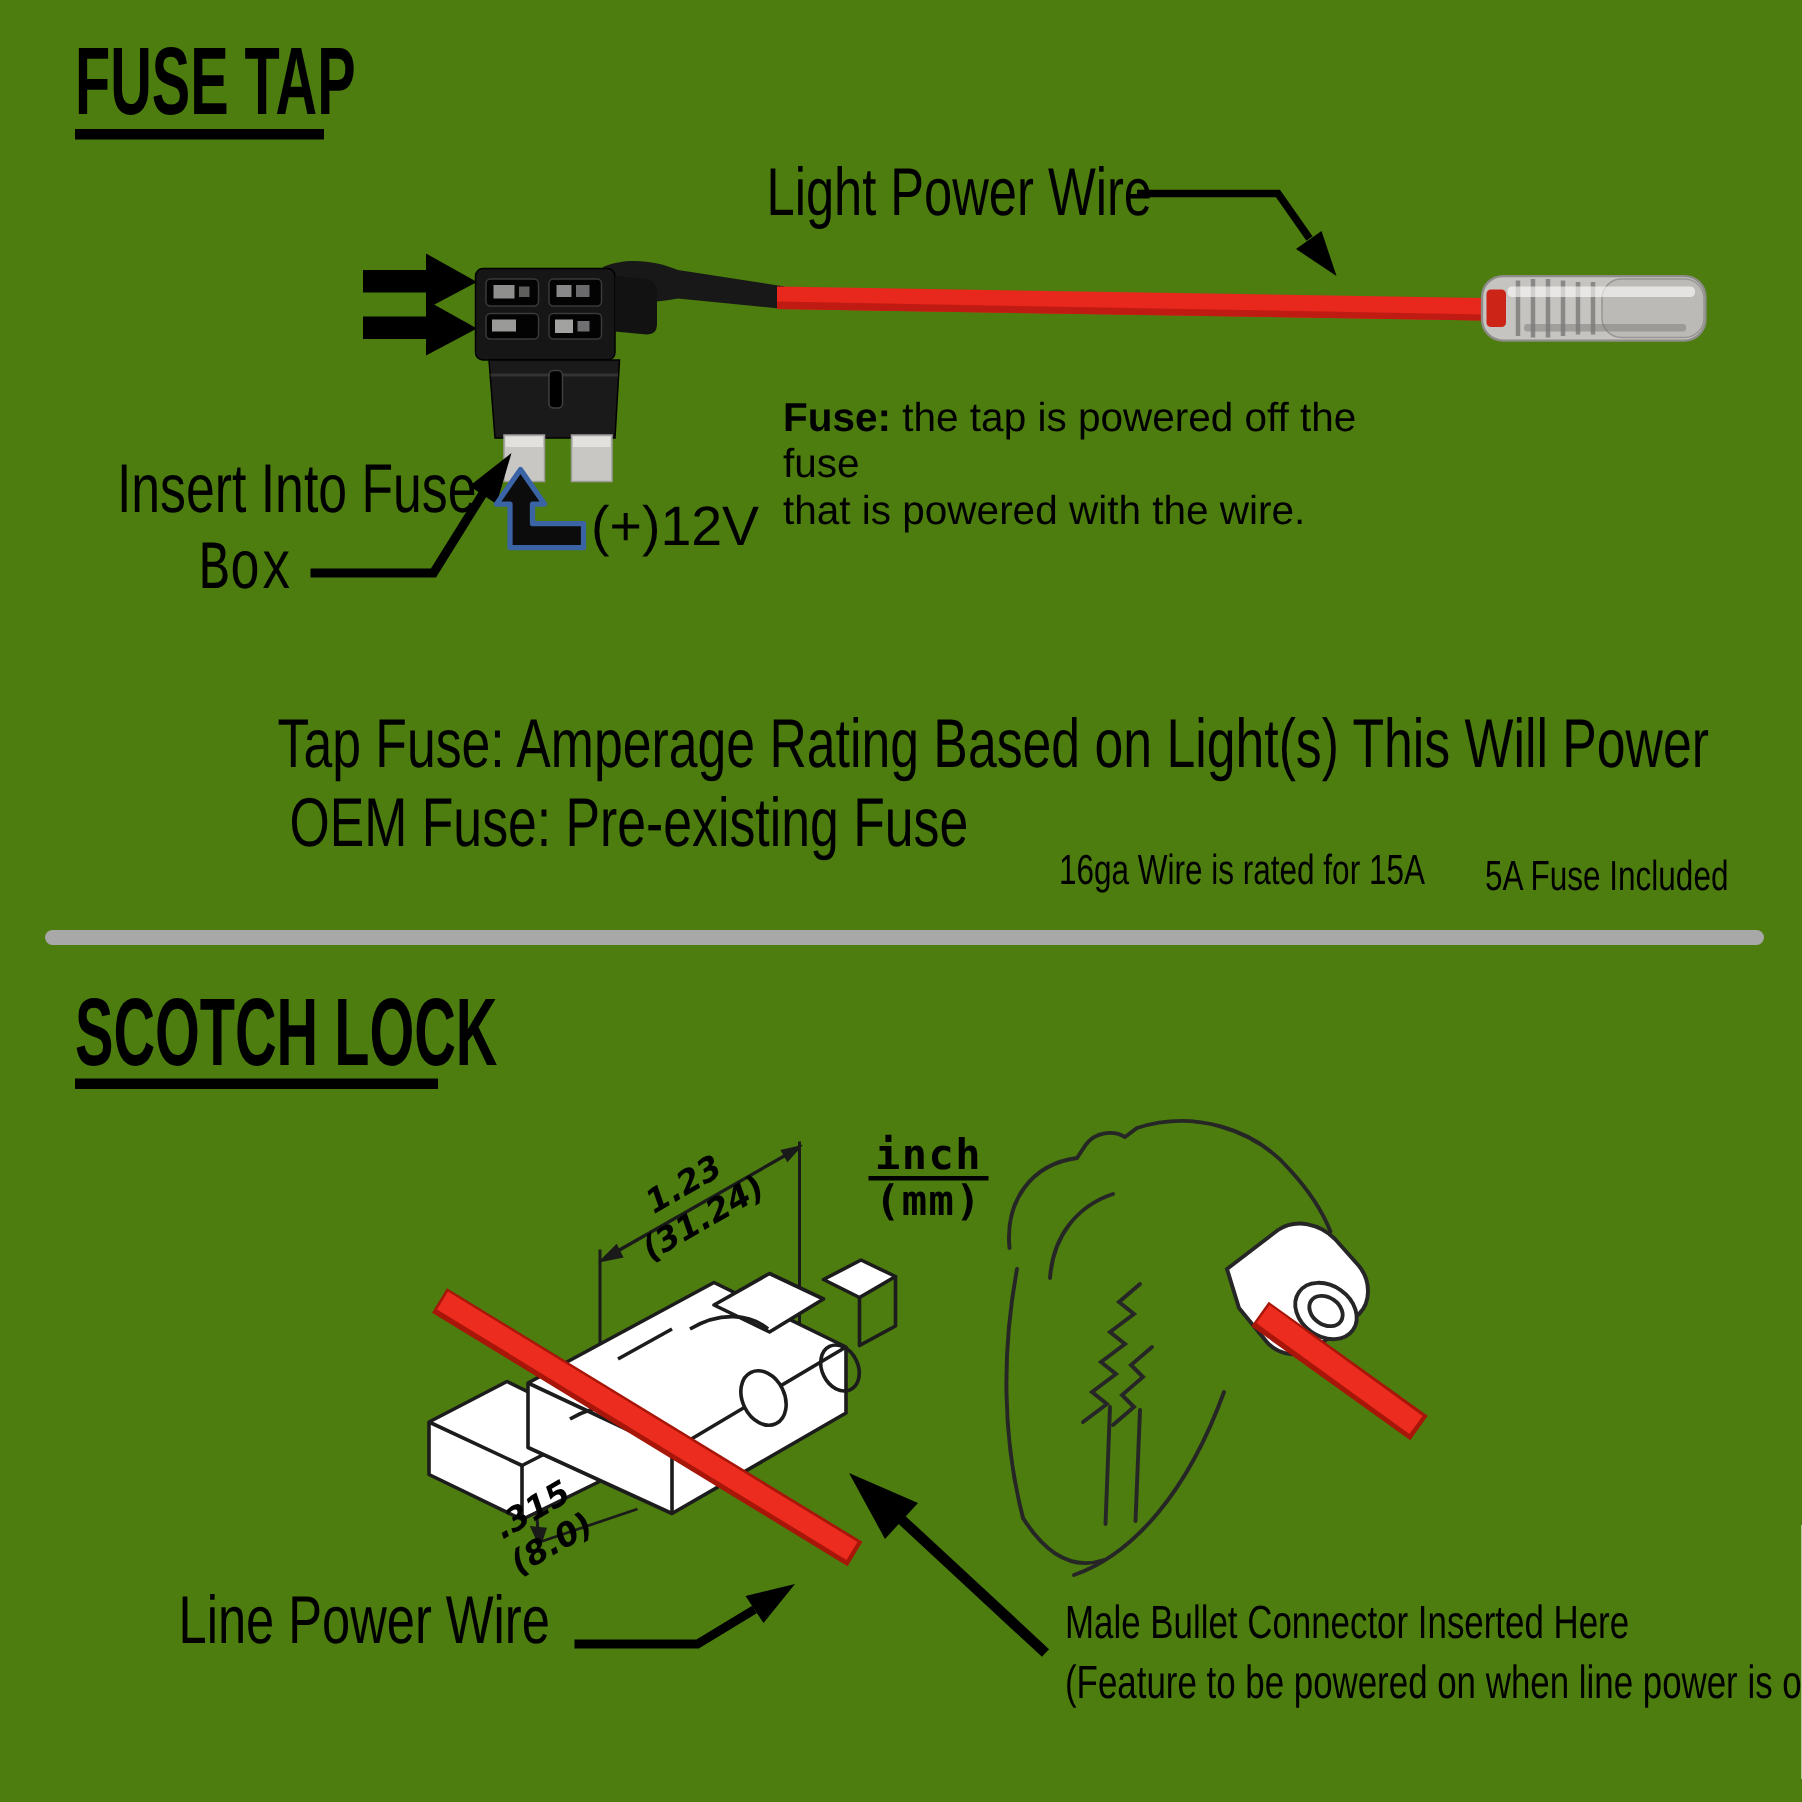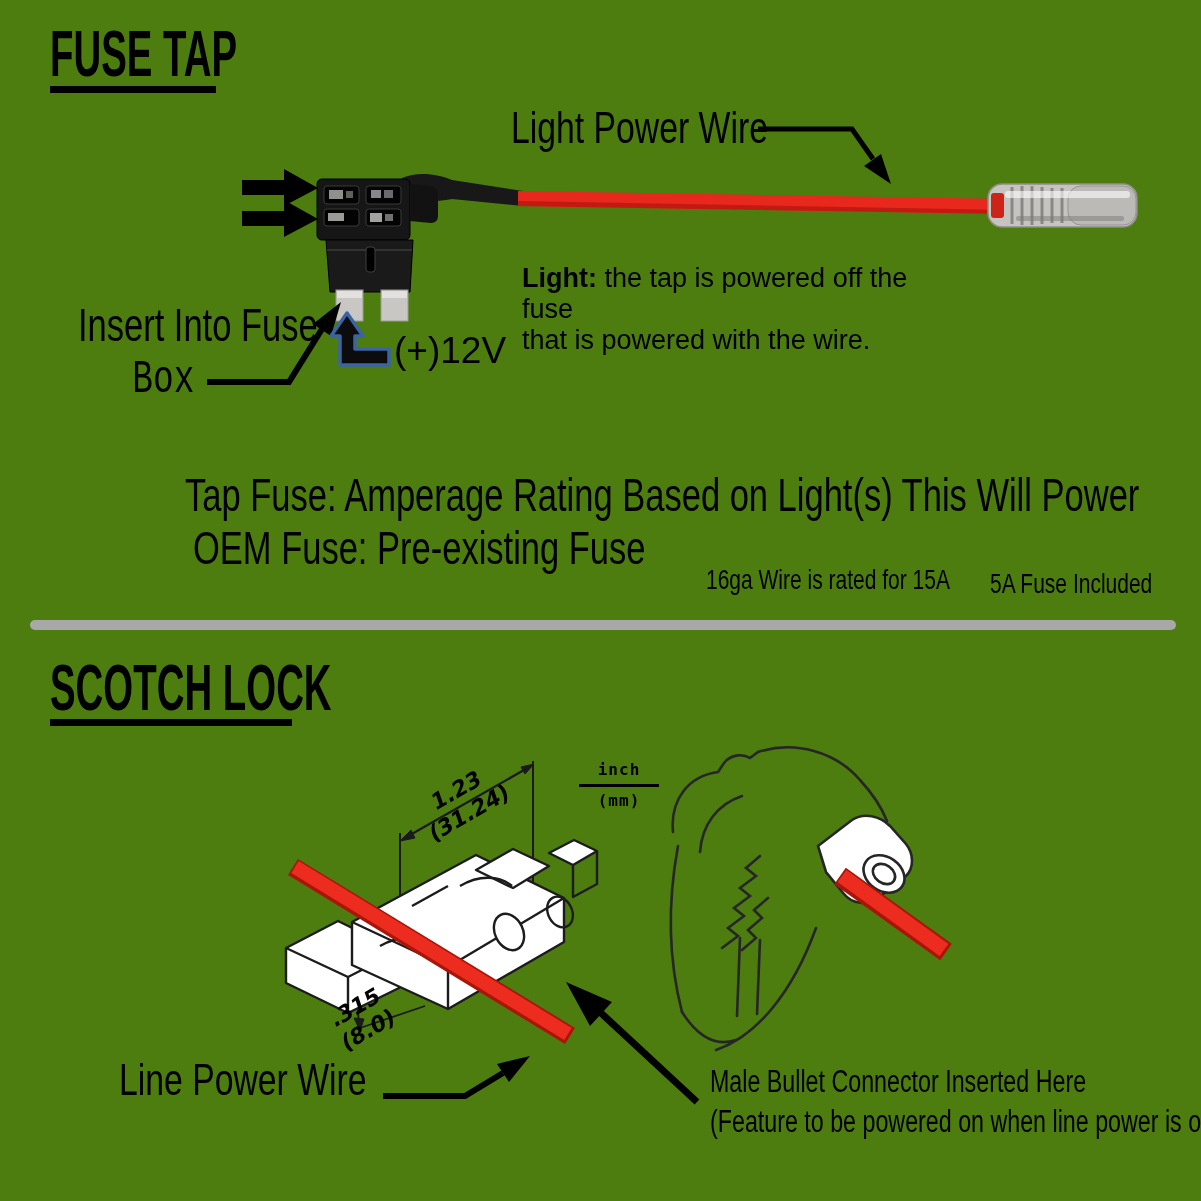--- a/index.html
+++ b/index.html
@@ -12,21 +12,21 @@
   
   .cond{display:inline-block;transform:scaleX(0.75);transform-origin:left top;
         white-space:nowrap;line-height:1.08;font-weight:400;}
   .condc{display:inline-block;transform:scaleX(0.75);transform-origin:center top;
         white-space:nowrap;line-height:1.08;font-weight:400;}
   .bold{font-weight:700;}
   .underbar{background:#000;height:7px;}
   .notetxt{font-size:27px;line-height:31px;}
   .dimlbl{font-family:"DejaVu Sans",sans-serif;font-style:italic;font-weight:700;
           font-size:22px;line-height:26px;text-align:center;}
-  .units{font-family:"DejaVu Sans Mono",monospace;font-weight:700;font-size:16px;
+  .units{font-family:"DejaVu Sans Mono",monospace;font-weight:700;font-size:28px;
          letter-spacing:1px;text-align:center;line-height:26px;}
   .unitbar{height:3px;background:#000;margin:1px auto;}
   svg{position:absolute;left:0;top:0;}
 </style>
 </head>
 <body>
 
 <div id="canvas">
 
   <svg width="1201" height="1201" viewBox="0 0 1201 1201">
@@ -170,21 +170,21 @@
 
 
   <div class="abs" style="left:38px;top:301px;width:250px;text-align:center;">
     <div><span class="condc" style="font-size:46px;">Insert Into Fuse</span></div>
     <div style="margin-top:5px;font-family:Liberation Mono, monospace;"><span class="condc" style="font-size:46px;">Box</span></div>
   </div>
 
   <div class="abs" style="left:394px;top:330px;font-size:37px;">(+)12V</div>
 
   <div class="abs notetxt" style="left:522px;top:263px;width:430px;">
-    <div><span class="bold">Light:</span> <span>the tap is powered off the fuse</span></div>
+    <div><span class="bold">Fuse:</span> <span>the tap is powered off the fuse</span></div>
     <div>that is powered with the wire.</div>
   </div>
 
   <div class="abs" style="left:185px;top:471px;">
     <span class="cond" style="font-size:46px;">Tap Fuse: Amperage Rating Based on Light(s) This Will Power</span>
   </div>
   <div class="abs" style="left:193px;top:524px;">
     <span class="cond" style="font-size:46px;">OEM Fuse: Pre-existing Fuse</span>
   </div>
   <div class="abs" style="left:706px;top:565px;">

